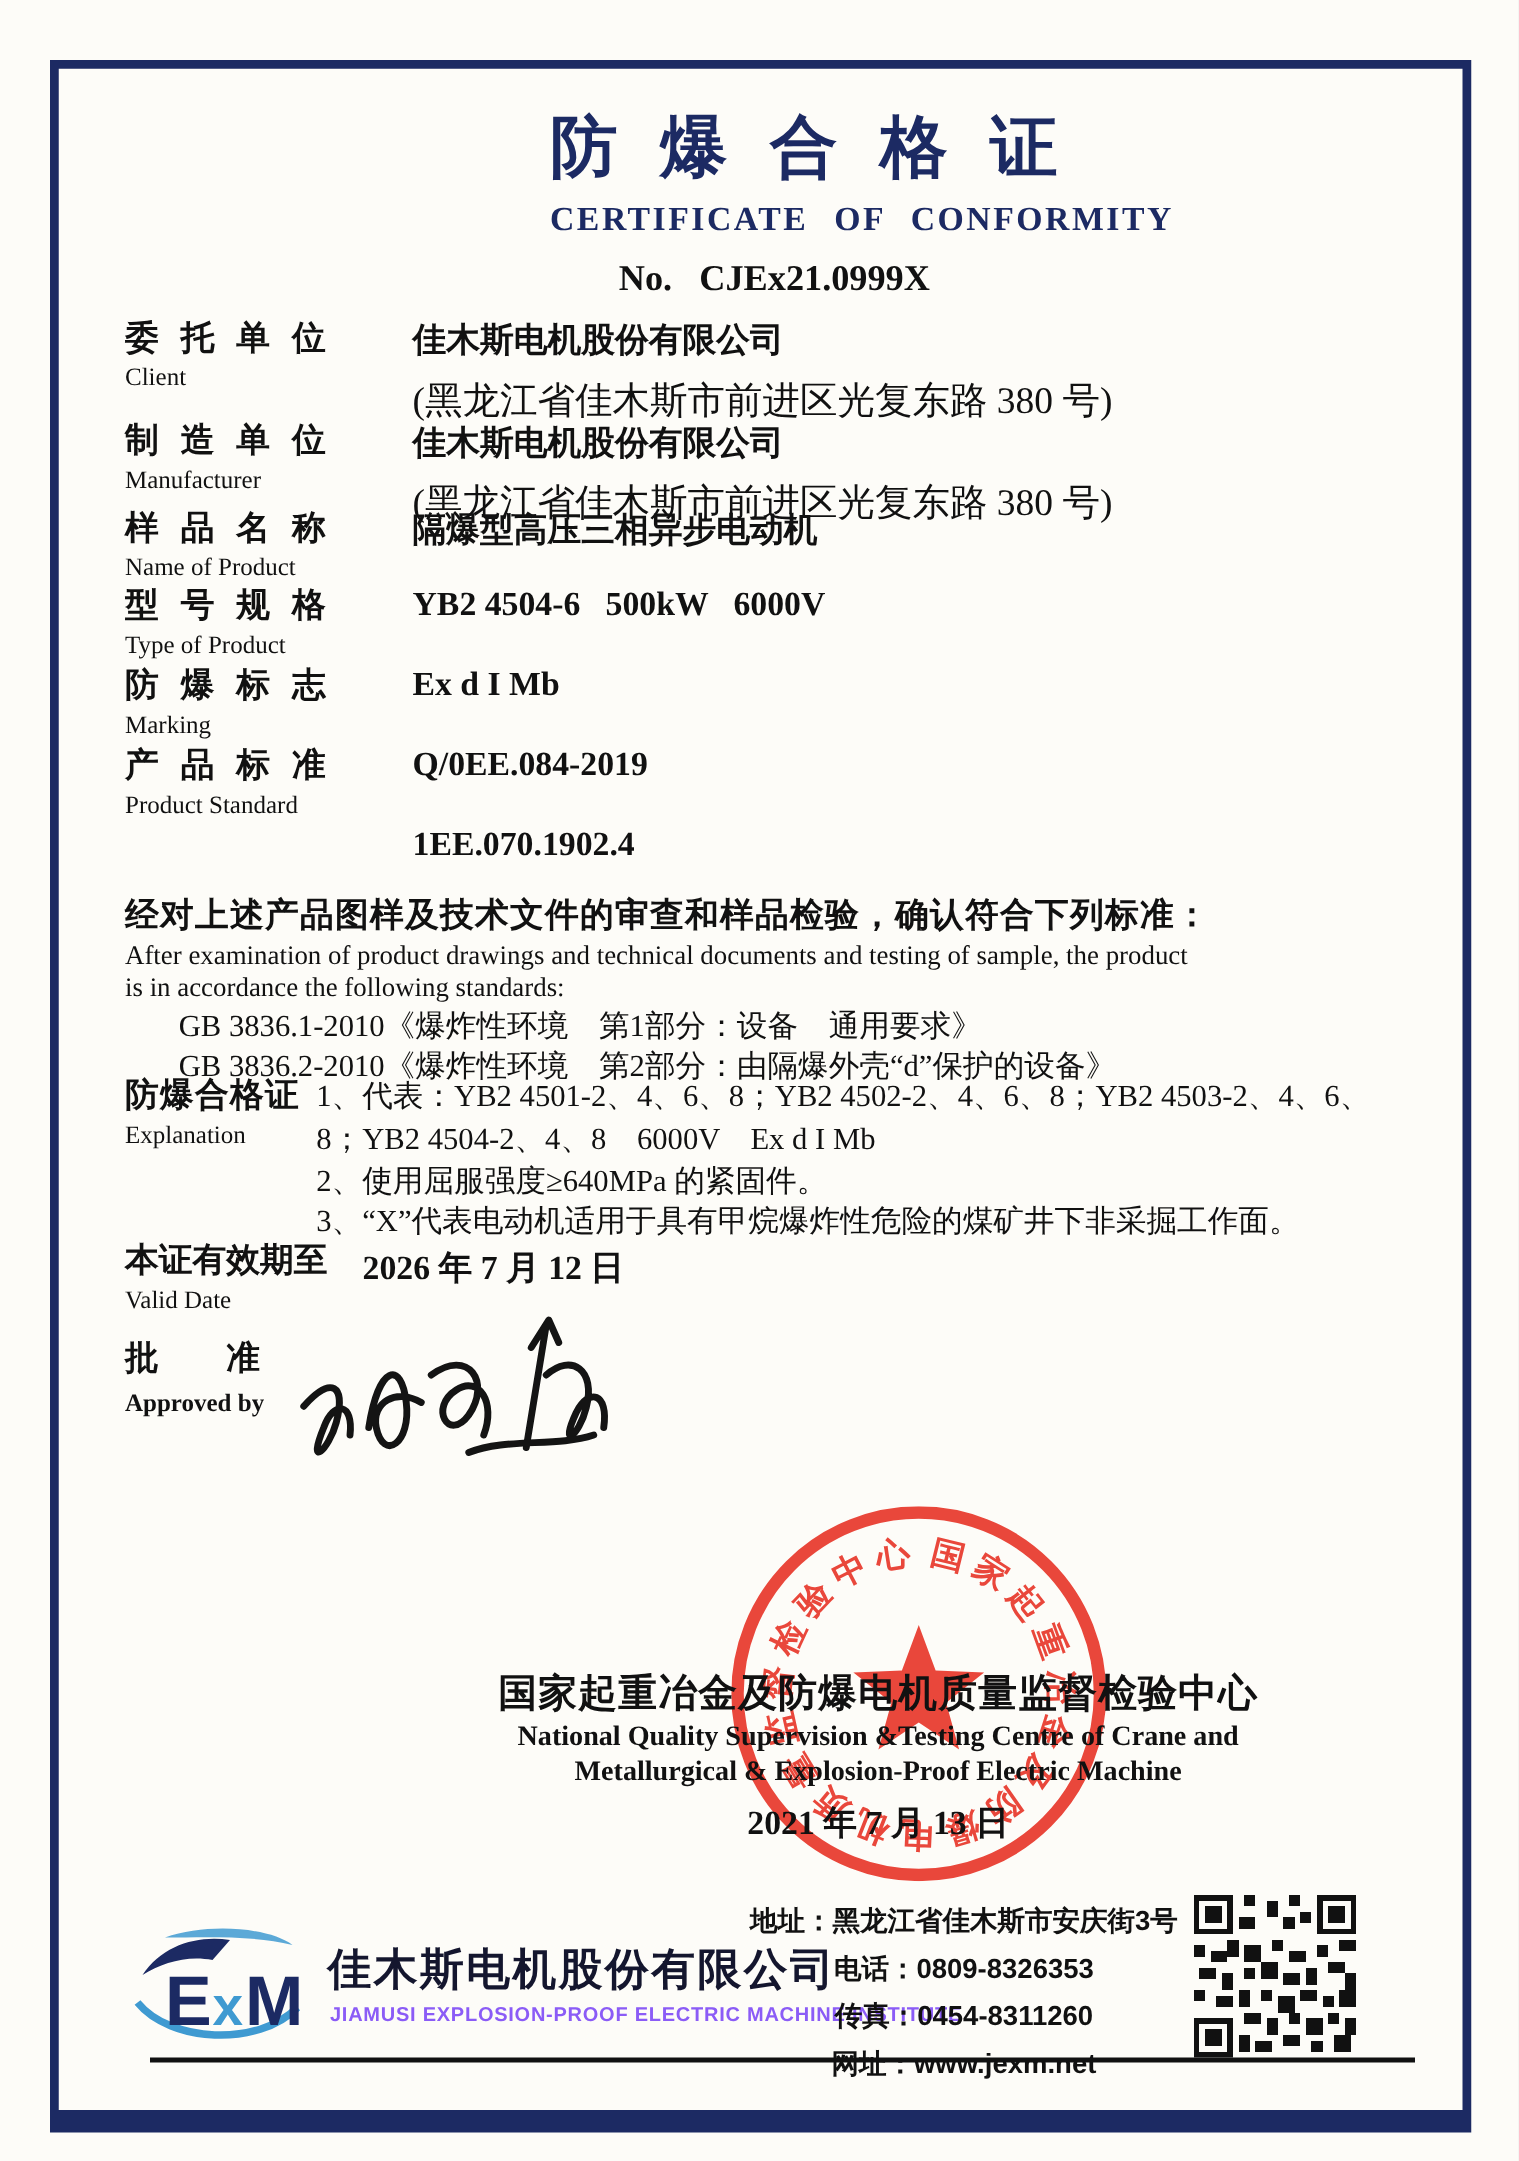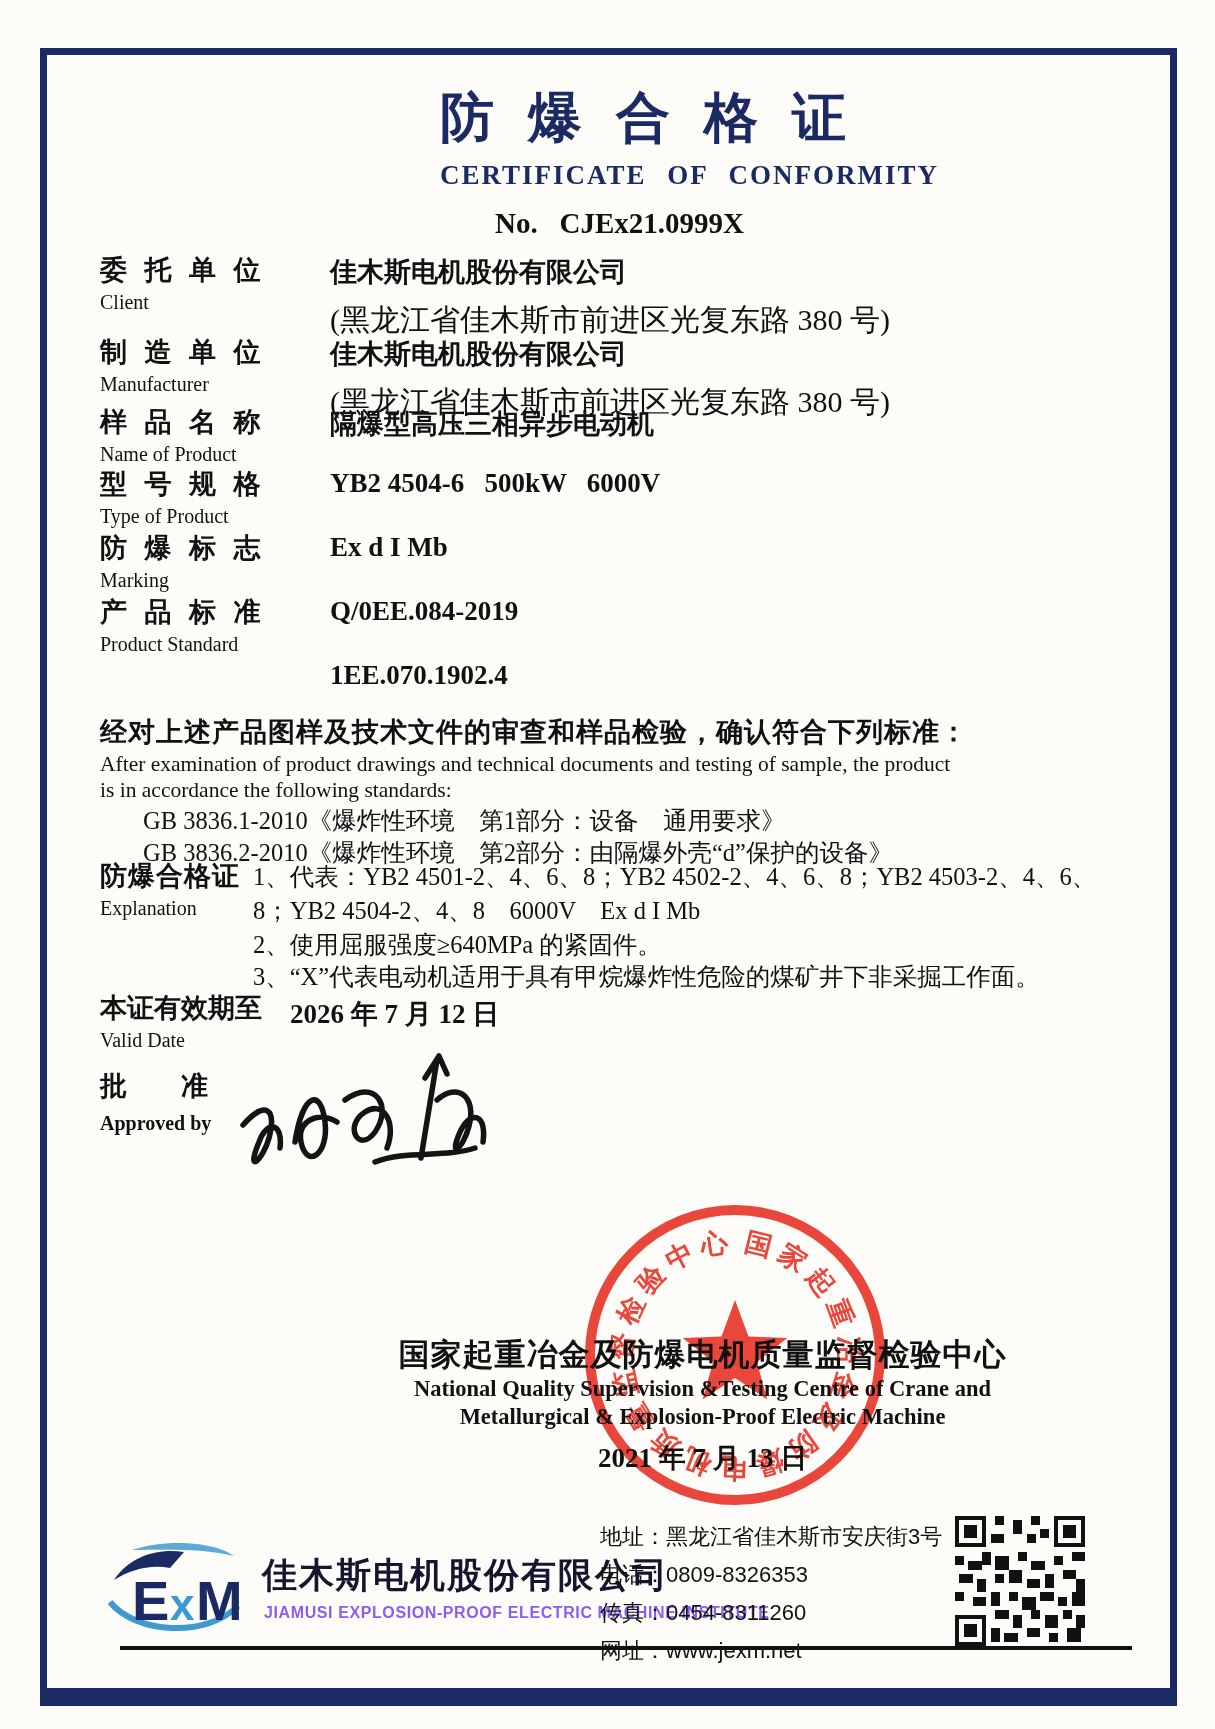--- a/index.html
+++ b/index.html
@@ -18,21 +18,21 @@
   .fvalue{font-size:27px;font-weight:bold;white-space:pre;}
   .fnote{font-size:30px;margin-top:10px;white-space:pre;}
   .stmt-cn{font-size:27px;font-weight:bold;letter-spacing:1px;}
   .stmt-en{font-size:21.5px;}
   .std-line{font-size:24.5px;white-space:pre;}
   .exp-line{font-size:24.5px;white-space:pre;}
   .auth-block{text-align:center;}
   .auth-cn{font-size:31px;font-weight:bold;letter-spacing:1px;}
   .auth-en{font-size:22.5px;font-weight:bold;}
   .auth-date{font-size:27px;font-weight:bold;}
-  .contact-line{font-size:22px;font-weight:normal;white-space:pre;}
+  .contact-line{font-size:22px;font-weight:bold;white-space:pre;text-align:center;}
   .note-line{font-size:24px;font-weight:bold;text-align:center;}
   .inst-cn{font-size:35px;font-weight:bold;letter-spacing:2px;color:#14162e;}
   .inst-en{font-size:16px;font-weight:bold;letter-spacing:0.6px;color:#8b5cf6;margin-top:6px;}
   .divider{background:#111;}
 </style>
 </head>
 <body>
 
 <div class="page">
   <div class="frame"></div>

